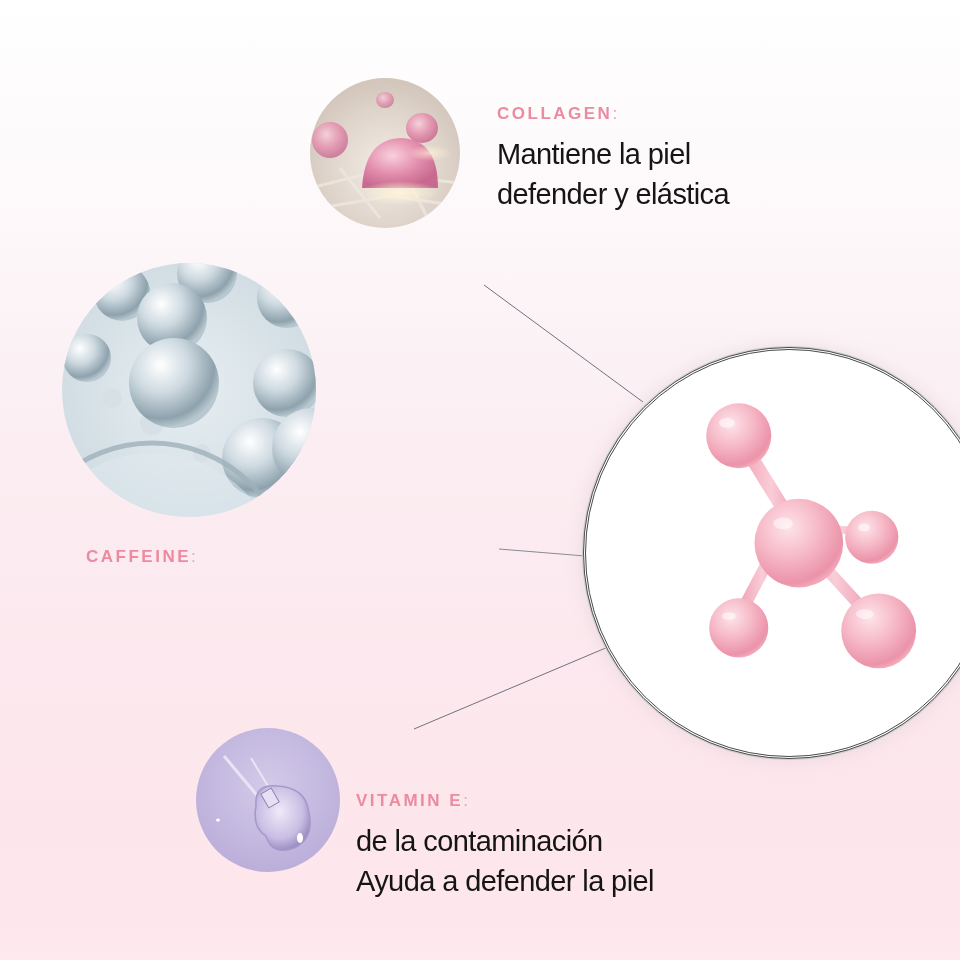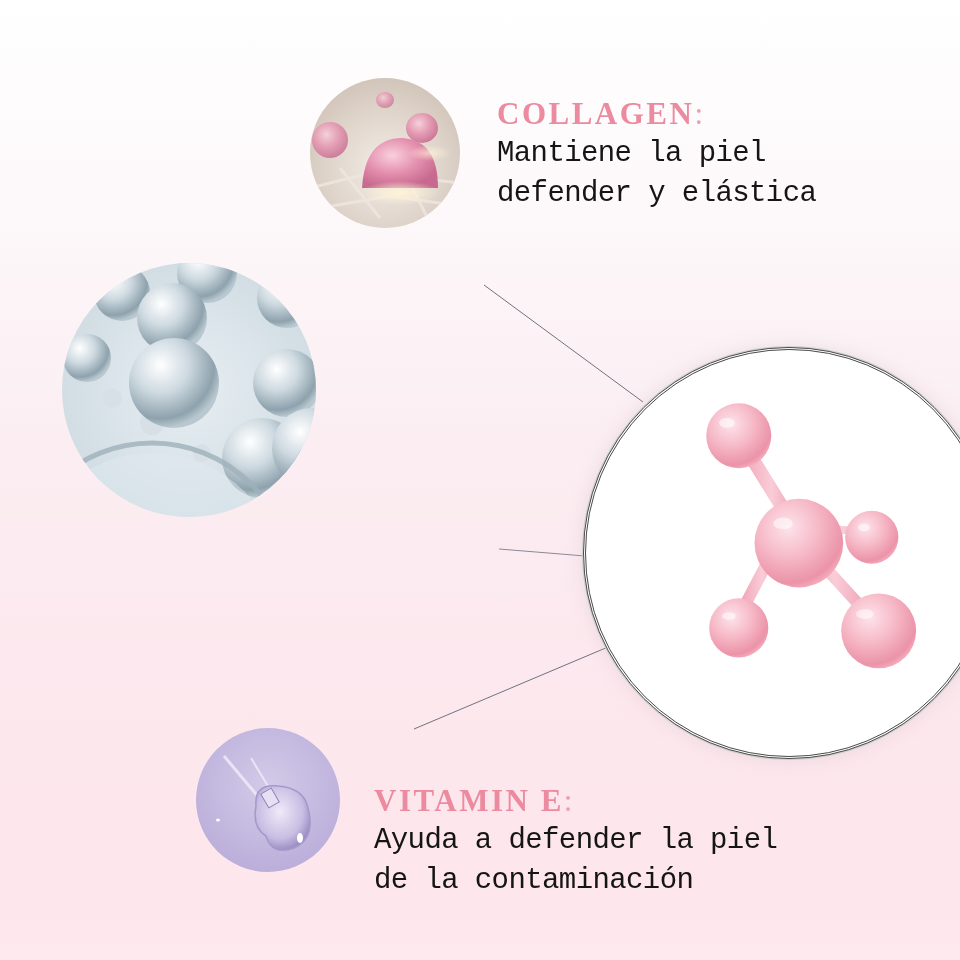--- a/index.html
+++ b/index.html
@@ -6,28 +6,27 @@
   body {
     width: 960px; height: 960px; overflow: hidden; position: relative;
     font-family: "Liberation Sans", "DejaVu Sans", sans-serif;
     background: linear-gradient(180deg, #ffffff 0%, #fdf8fa 22%, #fbeef2 45%, #fce8ee 70%, #fde6ec 92%, #fde9ee 100%);
   }
   .connectors { position: absolute; left: 0; top: 0; width: 960px; height: 960px; pointer-events: none; }
   .circle-img { position: absolute; border-radius: 50%; overflow: hidden; }
   .circle-img svg { display: block; width: 100%; height: 100%; }
   .block { position: absolute; }
   .heading {
-    font-weight: bold; letter-spacing: 2.5px; font-size: 31px; line-height: 28px;
+    font-weight: bold; letter-spacing: 2.5px; font-size: 17px; line-height: 28px;
     color: #ec8aa0;
-    font-family: Liberation Serif, serif;
   }
   .heading .colon { color: #e9a0b2; font-weight: normal; }
   .desc {
     font-size: 29px; line-height: 40px; color: #151515;
-    font-family: Liberation Mono, monospace; letter-spacing: -0.6px;
+    font-family: Liberation Sans, sans-serif; letter-spacing: -0.6px;
     margin-top: 6px;
   }
   .main-circle {
     position: absolute; left: 583px; top: 347px; width: 412px; height: 412px;
     border-radius: 50%; background: #ffffff;
     border: 3px double #4a4a4a;
     box-shadow: 0 0 0 1px #cfcfcf, 0 0 18px rgba(200,180,190,0.35);
     overflow: hidden; box-sizing: border-box;
   }
   .main-circle svg { width: 100%; height: 100%; display: block; }
@@ -104,20 +103,21 @@
     <circle cx="112" cy="120" r="45" fill="url(#sph)"></circle>
     <circle cx="225" cy="120" r="34" fill="url(#sph)"></circle>
     <circle cx="200" cy="195" r="40" fill="url(#sph)"></circle>
     <circle cx="250" cy="185" r="40" fill="url(#sph)"></circle>
     <circle cx="90" cy="320" r="140" fill="none" stroke="#9fb0ba" stroke-width="5" opacity="0.8"></circle>
     <circle cx="90" cy="320" r="130" fill="#dfe9ef" opacity="0.5"></circle>
   </svg>
 </div>
 
 <div class="block" style="left:86px; top:543px;">
+  <div class="heading"><span>CAFFEINE</span><span class="colon">:</span></div>
 </div>
 
 <div class="circle-img" style="left:196px; top:728px; width:144px; height:144px;">
   <svg viewBox="0 0 144 144">
     <defs>
       <radialGradient id="vbg" cx="50%" cy="40%" r="70%">
         <stop offset="0%" stop-color="#d3cae8"></stop>
         <stop offset="100%" stop-color="#b7aad8"></stop>
       </radialGradient>
       <radialGradient id="drop" cx="45%" cy="40%" r="60%">
@@ -129,25 +129,25 @@
     <rect width="144" height="144" fill="url(#vbg)"></rect>
     <path d="M28 28 L70 78" stroke="#ede8f6" stroke-width="3" opacity="0.9"></path>
     <path d="M55 30 L78 68" stroke="#ede8f6" stroke-width="2" opacity="0.9"></path>
     <path d="M60 78 Q58 55 82 58 Q108 60 112 80 Q120 110 98 120 Q76 128 70 108 Q56 100 60 78 Z" fill="url(#drop)" stroke="#a598cb" stroke-width="1.5"></path>
     <rect x="68" y="62" width="12" height="16" fill="#e6e1f2" stroke="#8f82b8" stroke-width="1" transform="rotate(-30 74 70)"></rect>
     <ellipse cx="104" cy="110" rx="3" ry="5" fill="#ffffff"></ellipse>
     <ellipse cx="22" cy="92" rx="2" ry="1.5" fill="#ffffff"></ellipse>
   </svg>
 </div>
 
-<div class="block" style="left:374px; top:787px;">
+<div class="block" style="left:356px; top:787px;">
   <div class="heading"><span>VITAMIN E</span><span class="colon">:</span></div>
   <div class="desc">
+    <div>de la contaminación</div>
     <div>Ayuda a defender la piel</div>
-    <div>de la contaminación</div>
   </div>
 </div>
 
 <div class="main-circle">
   <svg viewBox="0 0 412 412">
     <defs>
       <radialGradient id="mball" cx="38%" cy="32%" r="70%">
         <stop offset="0%" stop-color="#fde4eb"></stop>
         <stop offset="50%" stop-color="#f6b8c6"></stop>
         <stop offset="90%" stop-color="#eb93a9"></stop>

